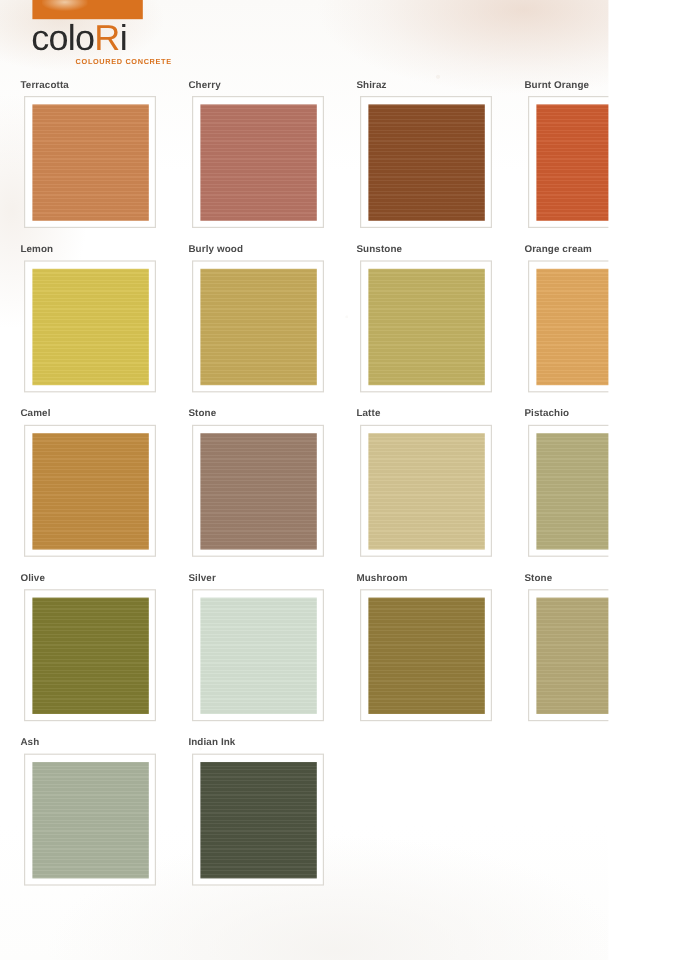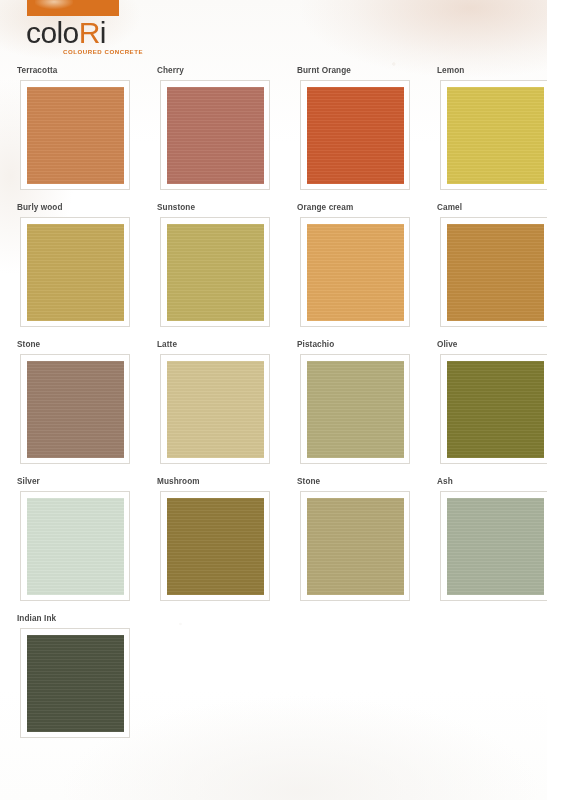--- a/index.html
+++ b/index.html
@@ -17,21 +17,20 @@
     position: relative;
     width: 507px;
     height: 800px;
     overflow: hidden;
     background:
       radial-gradient(ellipse 220px 90px at 86% 1%, rgba(226,198,180,0.55) 0%, rgba(232,214,202,0.18) 55%, rgba(255,255,255,0) 78%),
       radial-gradient(ellipse 120px 60px at 10% 2%, rgba(224,200,180,0.40) 0%, rgba(255,255,255,0) 72%),
       radial-gradient(ellipse 90px 140px at 2% 22%, rgba(238,230,222,0.55) 0%, rgba(255,255,255,0) 70%),
       radial-gradient(ellipse 300px 120px at 55% 99%, rgba(245,243,240,0.9) 0%, rgba(255,255,255,0) 80%),
       linear-gradient(180deg, #fbfaf8 0%, #ffffff 18%, #ffffff 86%, #fdfdfc 100%);
-    padding-left: 40px;
   }
 
   
   .grain {
     position: absolute;
     inset: 0;
     pointer-events: none;
     opacity: .5;
     background-image:
       radial-gradient(circle at 12% 47%, rgba(228,222,214,.5) 0 1.1px, transparent 1.6px),
@@ -190,20 +189,27 @@
         </div>
       </div>
       <div class="cell">
         <div class="cell-name">Cherry</div>
         <div class="cell-desc">Unique, Standout red.</div>
         <div class="frame">
           <div class="chip" style="background-color: rgb(181, 115, 99);"></div>
         </div>
       </div>
       <div class="cell">
+        <div class="cell-name">Shiraz</div>
+        <div class="cell-desc">Wine, Deep grape.</div>
+        <div class="frame">
+          <div class="chip" style="background-color: rgb(138, 78, 40);"></div>
+        </div>
+      </div>
+      <div class="cell">
         <div class="cell-name">Burnt Orange</div>
         <div class="cell-desc">Outback, Bright orange.</div>
         <div class="frame">
           <div class="chip" style="background-color: rgb(203, 91, 48);"></div>
         </div>
       </div>
       <div class="cell">
         <div class="cell-name">Lemon</div>
         <div class="cell-desc">Retro, Strong yellow.</div>
         <div class="frame">

